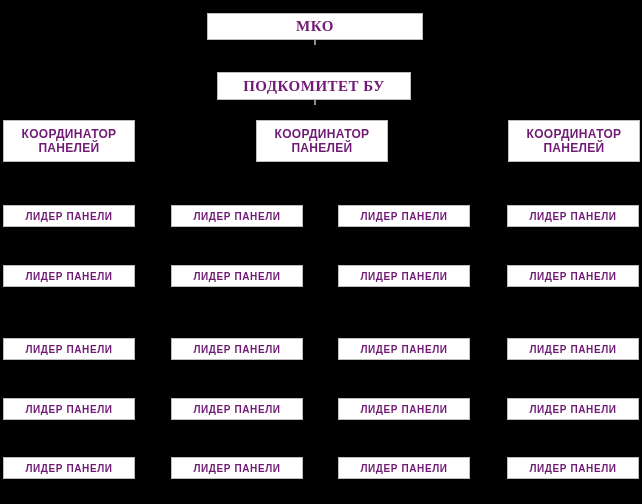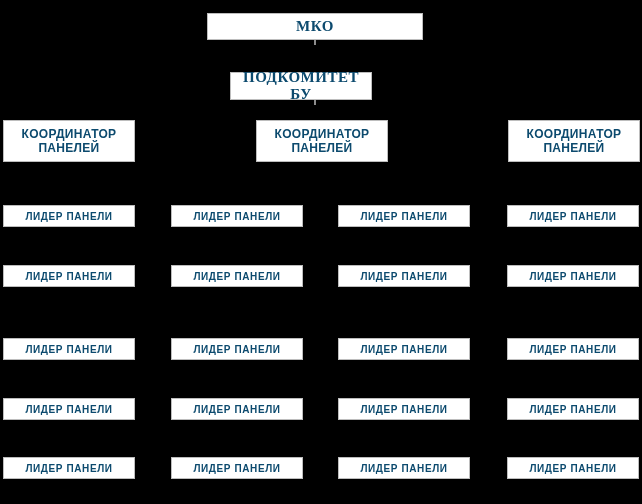--- a/index.html
+++ b/index.html
@@ -8,21 +8,21 @@
     width: 642px;
     height: 504px;
     background: #000000;
     overflow: hidden;
   }
   .box {
     position: absolute;
     box-sizing: border-box;
     background: #ffffff;
     border: 1px solid #bdbdbd;
-    color: #0c4a6e;
+    color: #701a75;
     display: flex;
     align-items: center;
     justify-content: center;
     text-align: center;
   }
   .serif {
     font-family: "Liberation Serif", serif;
     font-weight: 700;
     font-size: 15px;
     letter-spacing: 0.5px;
@@ -53,21 +53,21 @@
 </style>
 </head>
 <body>
 
 <div class="stage">
 
   <div class="box serif" style="left:207px; top:13px; width:216px; height:27px;">МКО</div>
 
   <div class="stub" style="top:40px;"></div>
 
-  <div class="box serif" style="left:230px; top:72px; width:142px; height:28px;">ПОДКОМИТЕТ БУ</div>
+  <div class="box serif" style="left:217px; top:72px; width:194px; height:28px;">ПОДКОМИТЕТ БУ</div>
 
   <div class="stub" style="top:100px;"></div>
 
   <div class="box coord" style="left:3px; top:120px; width:132px; height:42px;">
     <span>КООРДИНАТОР</span>
     <span>ПАНЕЛЕЙ</span>
   </div>
   <div class="box coord" style="left:256px; top:120px; width:132px; height:42px;">
     <span>КООРДИНАТОР</span>
     <span>ПАНЕЛЕЙ</span>

